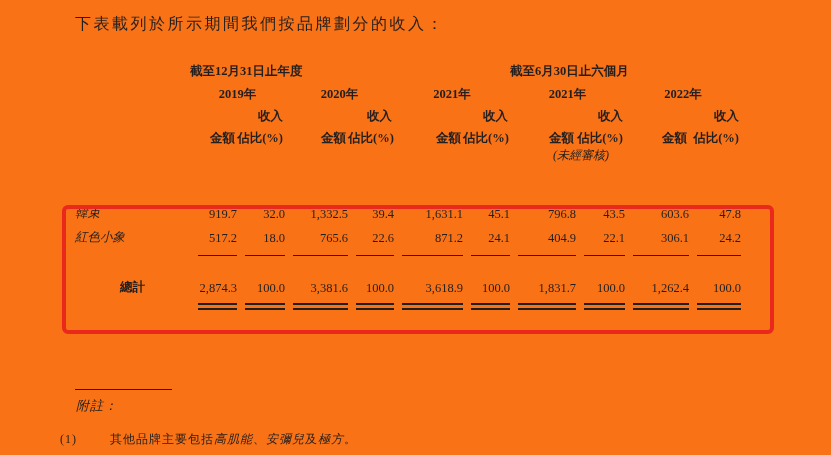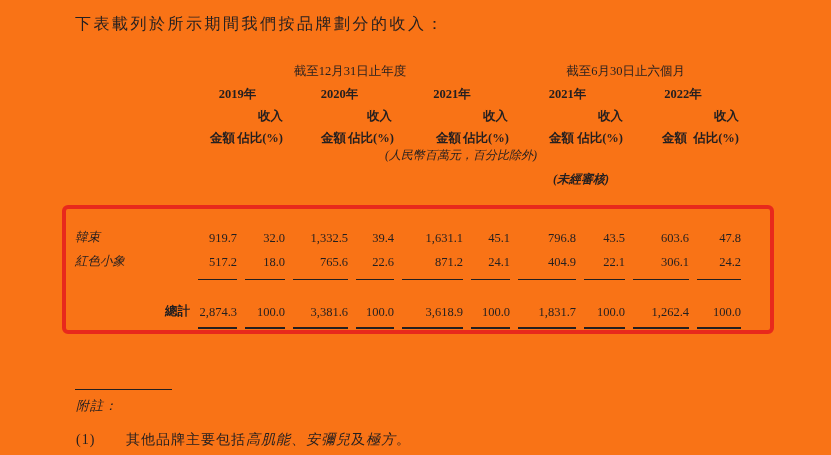--- a/index.html
+++ b/index.html
@@ -20,37 +20,37 @@
   table.rev{
     position:absolute;left:75px;top:58px;
     border-collapse:collapse;table-layout:fixed;
     width:666px;font-size:12.5px;color:#231f20;
   }
   td{padding:0;vertical-align:bottom;overflow:visible;}
   .rA{height:22px;} .rB{height:23px;} .rC{height:22px;} .rD{height:22px;}
   .rE{height:24px;} .rF{height:25px;} .rSp{height:25px;}
   .rBody{height:25px;} .rBody2{height:24px;} .rBody3{height:21px;}
   .rUl{height:10px;} .rGap{height:20px;} .rTot{height:20px;} .rDl{height:14px;}
-  .gh{font-weight:normal;text-align:center;white-space:nowrap;}
+  .gh{font-weight:bold;text-align:left;white-space:nowrap;}
   .yr{font-weight:bold;text-align:center;white-space:nowrap;}
   .shead{font-weight:bold;text-align:right;white-space:nowrap;padding-right:2px;}
   .num{text-align:right;white-space:nowrap;}
   .lbl{font-style:italic;text-align:left;white-space:nowrap;}
-  .totlbl{font-weight:bold;text-align:right;white-space:nowrap;}
+  .totlbl{font-weight:bold;text-align:center;white-space:nowrap;}
   .noteRow{font-style:italic;font-size:12px;text-align:left;white-space:nowrap;vertical-align:top;}
   .sl{display:block;border-bottom:1.6px solid #231f20;height:0;margin-left:8px;}
   .dl{display:block;height:3.5px;border-top:2.6px solid #231f20;border-bottom:2.2px solid #231f20;margin-left:8px;margin-top:4px;}
   .hlbox{
     position:absolute;left:62px;top:205px;width:704px;height:121px;
     border:4px solid #e8291c;border-radius:6px;
     pointer-events:none;background:transparent;
   }
   .shortrule{position:absolute;left:75px;top:389px;width:97px;height:0;border-top:1.4px solid #231f20;}
   .notes-heading{position:absolute;left:76px;top:397px;font-style:italic;font-size:13px;letter-spacing:1px;text-align:center;}
-  .footnote{position:absolute;left:76px;top:431px;font-size:14px;letter-spacing:1px;white-space:nowrap;}
+  .footnote{position:absolute;left:60px;top:431px;font-size:12px;letter-spacing:1px;white-space:nowrap;}
   .footnote .marker{display:inline-block;width:50px;}
   .footnote .it{font-style:italic;}
   sup{font-size:8px;line-height:0;}
 </style>
 </head>
 <body>
 
 <div class="page">
 
   <div class="intro">下表載列於所示期間我們按品牌劃分的收入：</div>
@@ -107,26 +107,23 @@
       <td class="shead">金額</td>
       <td class="shead">佔比(%)</td>
       <td class="shead">金額</td>
       <td class="shead">佔比(%)</td>
       <td class="shead">金額</td>
       <td class="shead">佔比(%)</td>
       <td class="shead">金額</td>
       <td class="shead">佔比(%)</td>
     </tr>
 
-    <tr class="rE">
-      <td class="noteRow" colspan="11" style="padding-left:310px;">(人民幣百萬元，百分比除外)</td>
-    </tr>
 
     <tr class="rF">
-      <td class="noteRow" colspan="11" style="padding-left:478px;font-weight:bold;">(未經審核)</td>
+      <td class="noteRow" colspan="11" style="padding-left:478px;">(未經審核)</td>
     </tr>
 
     <tr class="rSp">
           <td colspan="11"></td>
         </tr>
 
     <tr class="rBody">
       <td class="lbl">韓束</td>
       <td class="num">919.7</td>
       <td class="num">32.0</td>

